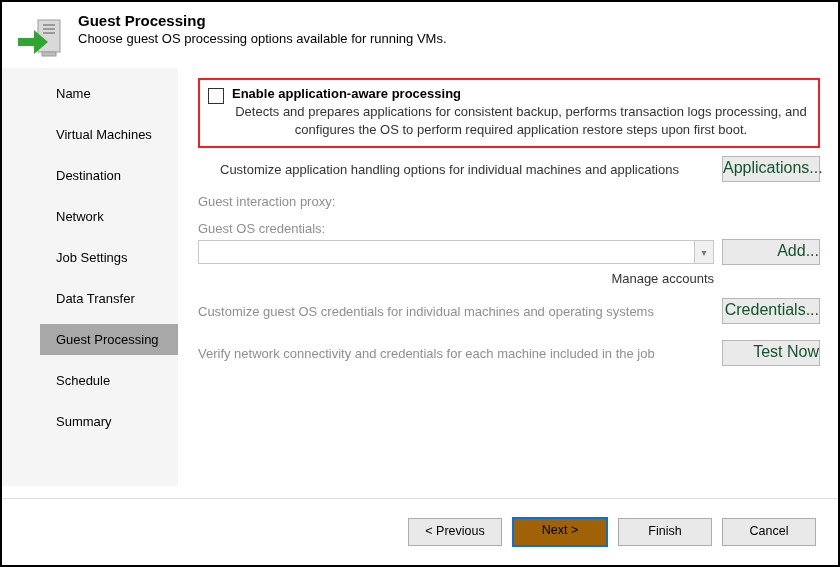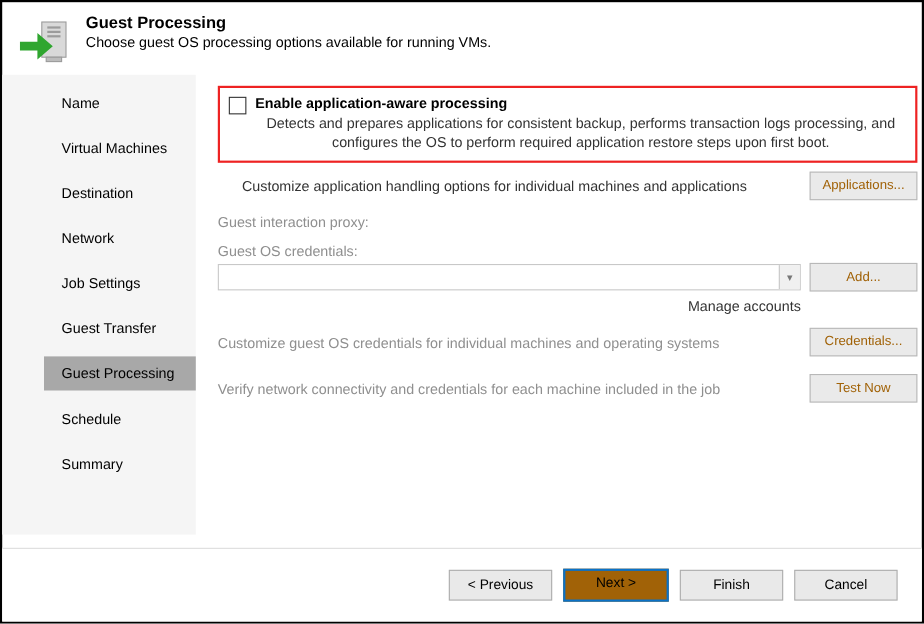--- a/index.html
+++ b/index.html
@@ -7,31 +7,31 @@
   .header{display:flex;align-items:flex-start;padding:10px 16px 8px 16px;}
   .header-icon{width:44px;height:44px;margin-right:16px;margin-top:4px;flex:0 0 auto;}
   .header-text{display:flex;flex-direction:column;}
   .header-title{font-size:15px;font-weight:600;color:#000;}
   .header-sub{font-size:13px;color:#000;margin-top:2px;}
   .body{display:flex;height:418px;}
   .sidebar{width:176px;flex:0 0 176px;background:#f5f5f5;padding-top:10px;box-sizing:border-box;padding-left:38px;}
   .side-item{padding:8px 16px;font-size:13px;color:#000;cursor:pointer;}
   .side-item+.side-item{margin-top:10px;}
   .side-item.active{background:#a8a8a8;color:#000;}
-  .content{flex:1;padding:10px 4px 0 20px;box-sizing:border-box;position:relative;}
+  .content{flex:1;padding:10px 18px 0 20px;box-sizing:border-box;position:relative;}
   .highlight-box{border:2px solid #e22;padding:6px 8px 8px 8px;margin-bottom:6px;}
   .check-row{display:flex;align-items:flex-start;}
   .checkbox{width:14px;height:14px;border:1px solid #333;background:#fff;margin-top:2px;margin-right:8px;flex:0 0 auto;}
   .check-text{display:flex;flex-direction:column;}
   .check-title{font-weight:600;font-size:13px;}
   .check-desc{font-size:13px;color:#333;margin-top:2px;line-height:1.35;text-align:center;}
   .row{display:flex;align-items:center;margin-top:8px;}
   .row-label{font-size:13px;color:#8f8f8f;flex:1;}
   .row-label.dark{color:#333;}
-  .btn{width:96px;height:24px;border:1px solid #b8b8b8;background:#eaeaea;color:#a16207;font-size:12px;text-align:center;line-height:22px;margin-left:8px;cursor:default;}
+  .btn{width:96px;height:24px;border:1px solid #b8b8b8;background:#eaeaea;color:#14532d;font-size:16px;text-align:right;line-height:22px;margin-left:8px;cursor:default;}
   .field-label{font-size:13px;color:#8f8f8f;margin-top:12px;}
   .input-row{display:flex;align-items:center;margin-top:3px;}
   .text-input{flex:1;height:24px;border:1px solid #c8c8c8;background:#f4f4f4;color:#777;padding:0 6px;font-size:13px;box-sizing:border-box;}
   .combo{flex:1;height:24px;border:1px solid #c8c8c8;background:#fff;display:flex;align-items:center;justify-content:flex-end;box-sizing:border-box;}
   .combo-chevron{width:18px;height:100%;border-left:1px solid #c8c8c8;background:#f0f0f0;display:flex;align-items:center;justify-content:center;color:#777;font-size:10px;}
   .manage-row{text-align:right;padding-right:106px;margin-top:6px;}
   .manage-link{font-size:13px;color:#333;cursor:pointer;}
   .footer{position:absolute;left:0;right:0;bottom:0;height:67px;border-top:1px solid #ddd;background:#fff;display:flex;align-items:center;justify-content:flex-end;padding-right:22px;box-sizing:border-box;}
   .wiz-btn{width:92px;height:26px;border:1px solid #adadad;background:#e9e9e9;color:#000;font-size:12.5px;margin-left:10px;text-align:center;line-height:24px;cursor:pointer;}
   .wiz-btn.primary{border:2px solid #0a72c8;background:#a16207;line-height:22px;}
@@ -59,21 +59,21 @@
   </div>
 
   <div class="body">
 
     <div class="sidebar">
       <div class="side-item">Name</div>
       <div class="side-item">Virtual Machines</div>
       <div class="side-item">Destination</div>
       <div class="side-item">Network</div>
       <div class="side-item">Job Settings</div>
-      <div class="side-item">Guest Transfer</div>
+      <div class="side-item">Data Transfer</div>
       <div class="side-item active">Guest Processing</div>
       <div class="side-item">Schedule</div>
       <div class="side-item">Summary</div>
     </div>
 
     <div class="content">
 
       <div class="highlight-box">
         <div class="check-row">
           <div class="checkbox"></div>

